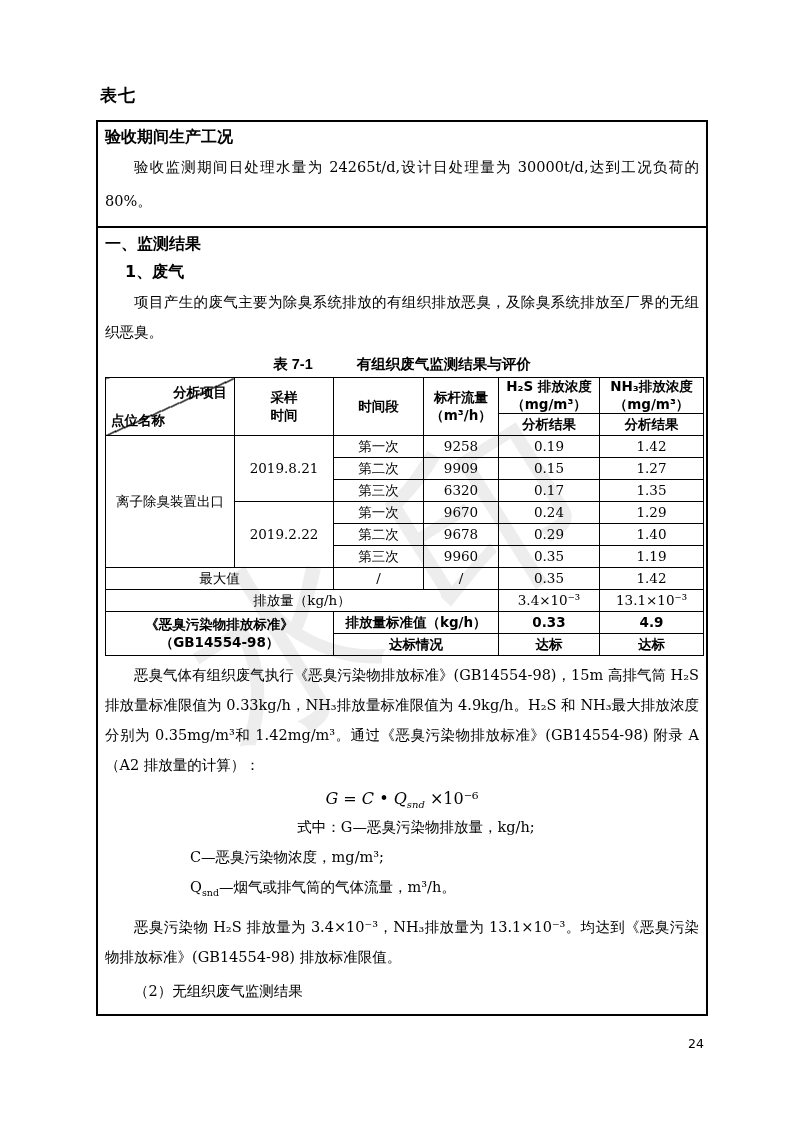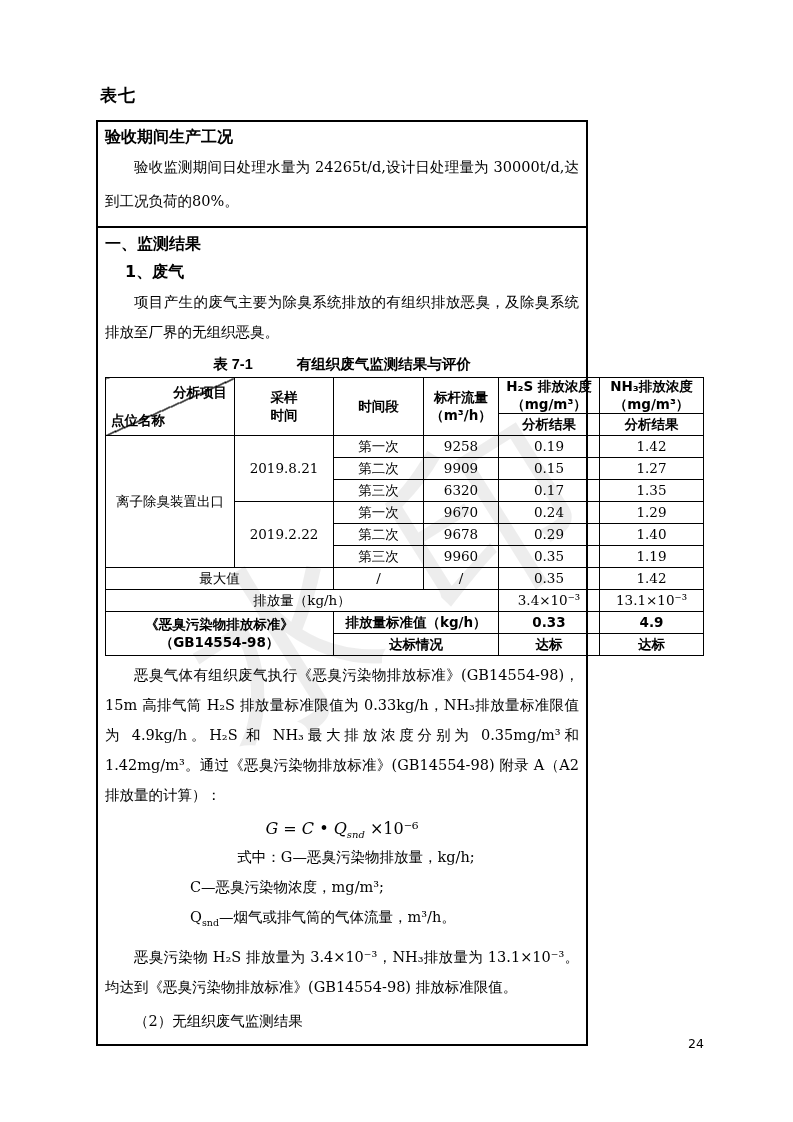--- a/index.html
+++ b/index.html
@@ -17,21 +17,21 @@
     font-size:185px;letter-spacing:55px;color:rgba(0,0,0,0.07);
     pointer-events:none;z-index:0;white-space:nowrap;
   }
   .content{position:relative;z-index:1;}
   .doc-heading{
     position:absolute;left:100px;top:84px;
     font-weight:bold;font-size:17px;letter-spacing:1px;
     font-family:"DejaVu Sans","Liberation Sans",sans-serif;
   }
   .outerbox{
-    position:absolute;left:96px;top:120px;width:492px;
+    position:absolute;left:96px;top:120px;width:612px;
     border:2px solid #000;box-sizing:border-box;background:transparent;
   }
   .sec1{border-bottom:2px solid #000;padding:5px 7px 8px 7px;}
   .sec1-title{font-weight:bold;font-size:16px;font-family:"DejaVu Sans","Liberation Sans",sans-serif;}
   .sec1 p{margin:2px 0 0 0;text-indent:2em;font-size:14.5px;line-height:34px;text-align:justify;}
   .sec2{padding:4px 7px 8px 7px;}
   .h1{font-weight:bold;font-size:16px;margin:2px 0 0 0;font-family:"DejaVu Sans","Liberation Sans",sans-serif;}
   .h2{font-weight:bold;font-size:16px;margin:7px 0 0 20px;font-family:"DejaVu Sans","Liberation Sans",sans-serif;}
   .para{margin:4px 0 0 0;text-indent:2em;font-size:14.5px;line-height:30px;text-align:justify;}
   .tbl-caption{

